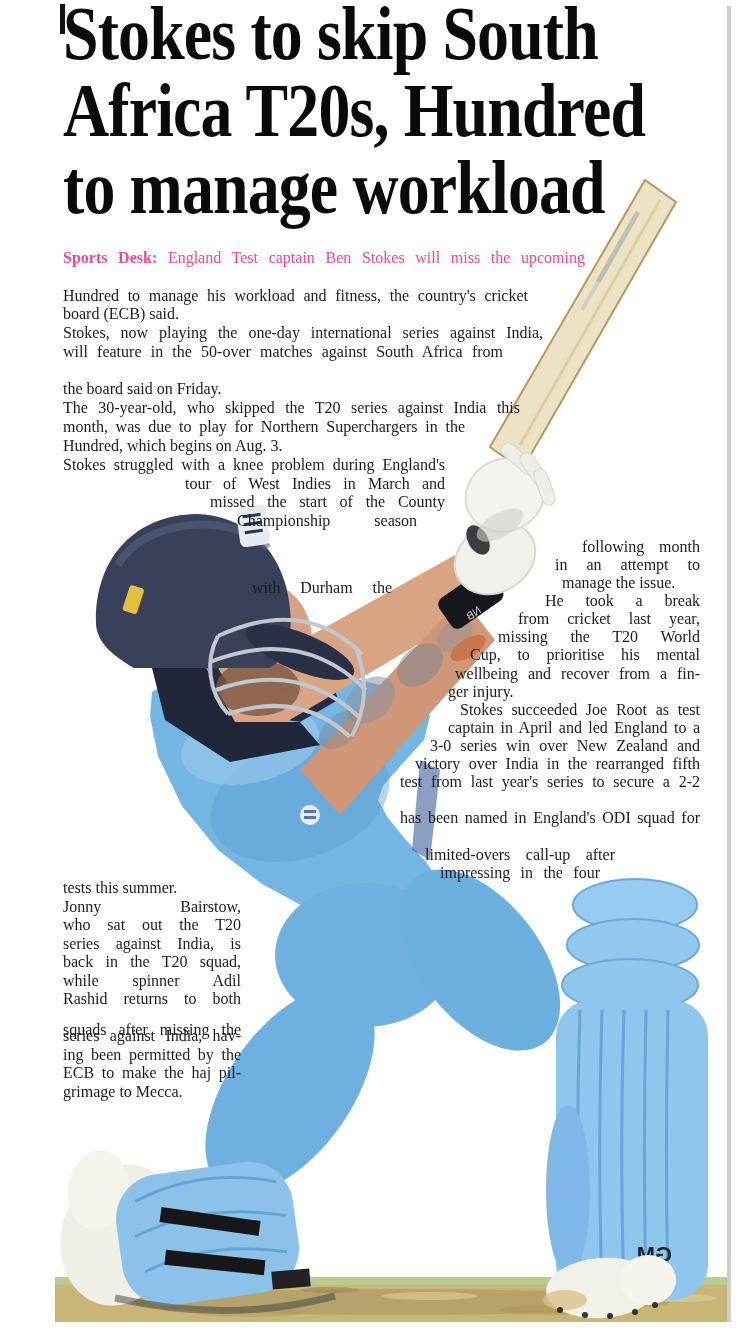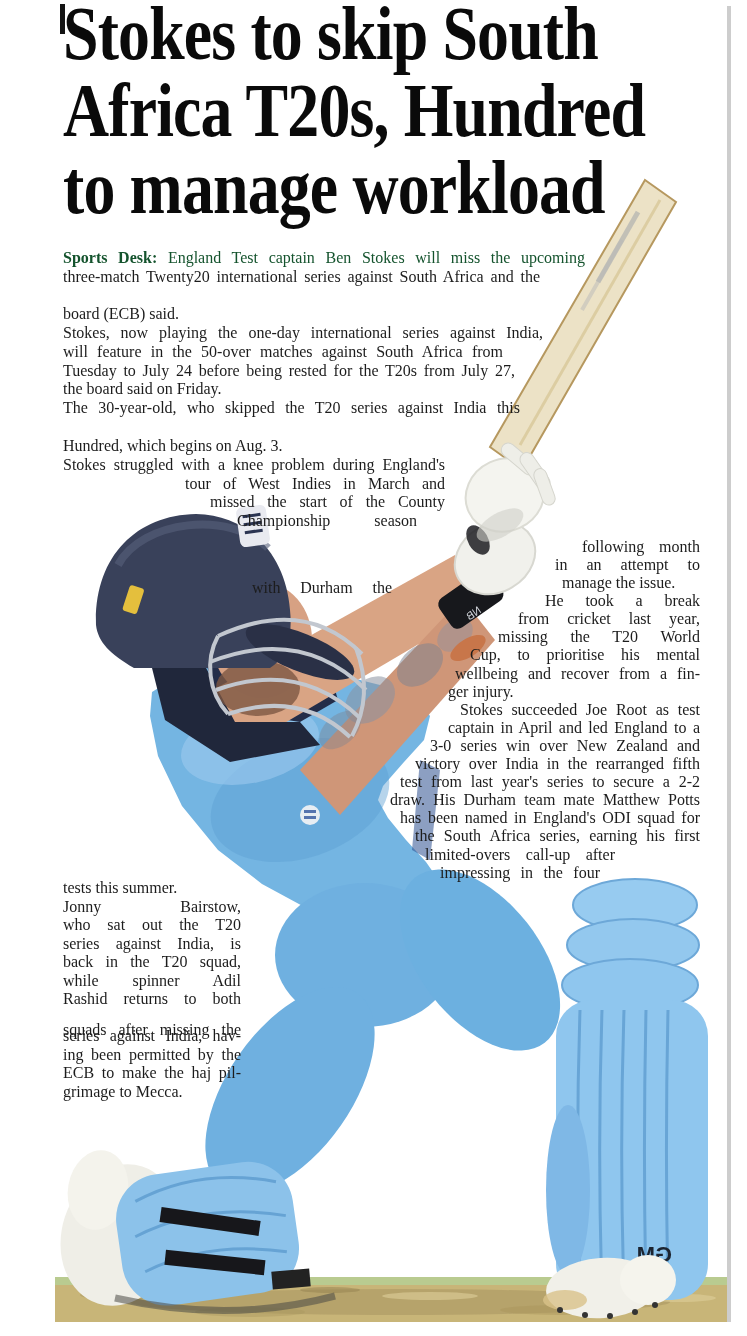--- a/index.html
+++ b/index.html
@@ -4,21 +4,21 @@
 <style>
   html,body{margin:0;padding:0;background:#ffffff;}
   .page{position:relative;width:747px;height:1336px;background:#ffffff;overflow:hidden;
         font-family:"Liberation Serif","DejaVu Serif",serif;}
   .abs{position:absolute;left:0;top:0;width:747px;height:1336px;}
   .ln{position:absolute;font:16px/19px "Liberation Serif","DejaVu Serif",serif;color:#1c1c1c;white-space:pre;}
   .ln.just{white-space:normal;text-align:justify;text-align-last:justify;height:19px;overflow:visible;}
   .ln.hl{font:bold 76px/77px "Liberation Serif","DejaVu Serif",serif;color:#0a0a0a;
          letter-spacing:-1px;transform:scaleX(0.84);transform-origin:0 0;white-space:pre;}
   .lead{position:absolute;left:63px;top:248px;width:522px;font:16px/19px "Liberation Serif","DejaVu Serif",serif;
-        color:#14532d;text-align:justify;text-align-last:justify;height:19px;}
+        color:#ec4899;text-align:justify;text-align-last:justify;height:19px;}
   .lead b{font-weight:bold;}
   .rule-right{position:absolute;background:#cdcdcd;}
   .tick{position:absolute;background:#131313;}
   svg text{font-family:"Liberation Sans","DejaVu Sans",sans-serif;}
 </style>
 </head>
 <body>
 
 <div class="page">
 
@@ -158,27 +158,27 @@
       <div class="ln hl" style="left: 63px; top: -5px;">Stokes to skip South</div>
       <div class="ln hl" style="left: 63px; top: 72px;">Africa T20s, Hundred</div>
       <div class="ln hl" style="left: 63px; top: 149px;">to manage workload</div>
     </div>
 
   <div class="lead">
     <b>Sports Desk:</b><span> England Test captain Ben Stokes will miss the upcoming</span>
   </div>
 
   <div class="abs">
-      <div class="ln just" style="left: 63px; top: 267px; width: 477px;">three-match Twenty20 international series against South Africa and the</div>
+      <div class="ln just" style="left: 63px; top: 286px; width: 465px;">Hundred to manage his workload and fitness, the country's cricket</div>
       <div class="ln" style="left: 63px; top: 304px;">board (ECB) said.</div>
       <div class="ln just" style="left: 63px; top: 323px; width: 480px;">Stokes, now playing the one-day international series against India,</div>
       <div class="ln just" style="left: 63px; top: 342px; width: 440px;">will feature in the 50-over matches against South Africa from</div>
-      <div class="ln just" style="left: 63px; top: 361px; width: 452px;">Tuesday to July 24 before being rested for the T20s from July 27,</div>
       <div class="ln" style="left: 63px; top: 379px; text-align: right;">the board said on Friday.</div>
       <div class="ln just" style="left: 63px; top: 398px; width: 457px;">The 30-year-old, who skipped the T20 series against India this</div>
+      <div class="ln just" style="left: 63px; top: 417px; width: 402px;">month, was due to play for Northern Superchargers in the</div>
       <div class="ln" style="left: 63px; top: 436px;">Hundred, which begins on Aug. 3.</div>
     </div>
   <div class="abs">
       <div class="ln just" style="left: 63px; top: 455px; width: 382px;">Stokes struggled with a knee problem during England's</div>
       <div class="ln just" style="left: 185px; top: 474px; width: 260px;">tour of West Indies in March and</div>
       <div class="ln just" style="left: 210px; top: 492px; width: 235px;">missed the start of the County</div>
       <div class="ln just" style="left: 237px; top: 511px; width: 180px;">Championship season</div>
       <div class="ln just" style="left: 252px; top: 530px; width: 140px; margin-top: 48px;">with Durham the</div>
     </div>
   <div class="abs">
@@ -189,23 +189,21 @@
       <div class="ln just" style="left: 518px; top: 609px; width: 182px;">from cricket last year,</div>
       <div class="ln just" style="left: 498px; top: 627px; width: 202px;">missing the T20 World</div>
       <div class="ln just" style="left: 470px; top: 645px; width: 230px;">Cup, to prioritise his mental</div>
       <div class="ln just" style="left: 455px; top: 664px; width: 245px;">wellbeing and recover from a fin-</div>
       <div class="ln" style="left: 448px; top: 682px;">ger injury.</div>
       <div class="ln just" style="left: 460px; top: 700px; width: 240px;">Stokes succeeded Joe Root as test</div>
       <div class="ln just" style="left: 448px; top: 718px; width: 252px;">captain in April and led England to a</div>
       <div class="ln just" style="left: 430px; top: 736px; width: 270px;">3-0 series win over New Zealand and</div>
       <div class="ln just" style="left: 415px; top: 754px; width: 285px;">victory over India in the rearranged fifth</div>
       <div class="ln just" style="left: 400px; top: 772px; width: 300px;">test from last year's series to secure a 2-2</div>
-      <div class="ln just" style="left: 390px; top: 790px; width: 310px;">draw. His Durham team mate Matthew Potts</div>
       <div class="ln just" style="left: 400px; top: 808px; width: 300px;">has been named in England's ODI squad for</div>
-      <div class="ln just" style="left: 415px; top: 826px; width: 285px;">the South Africa series, earning his first</div>
       <div class="ln just" style="left: 425px; top: 845px; width: 190px;">limited-overs call-up after</div>
       <div class="ln just" style="left: 440px; top: 863px; width: 160px;">impressing in the four</div>
     </div>
   <div class="abs">
       <div class="ln" style="left: 63px; top: 878px;">tests this summer.</div>
       <div class="ln just" style="left: 63px; top: 897px; width: 178px;">Jonny Bairstow,</div>
       <div class="ln just" style="left: 63px; top: 915px; width: 178px;">who sat out the T20</div>
       <div class="ln just" style="left: 63px; top: 934px; width: 178px;">series against India, is</div>
       <div class="ln just" style="left: 63px; top: 952px; width: 178px;">back in the T20 squad,</div>
       <div class="ln just" style="left: 63px; top: 971px; width: 178px;">while spinner Adil</div>

